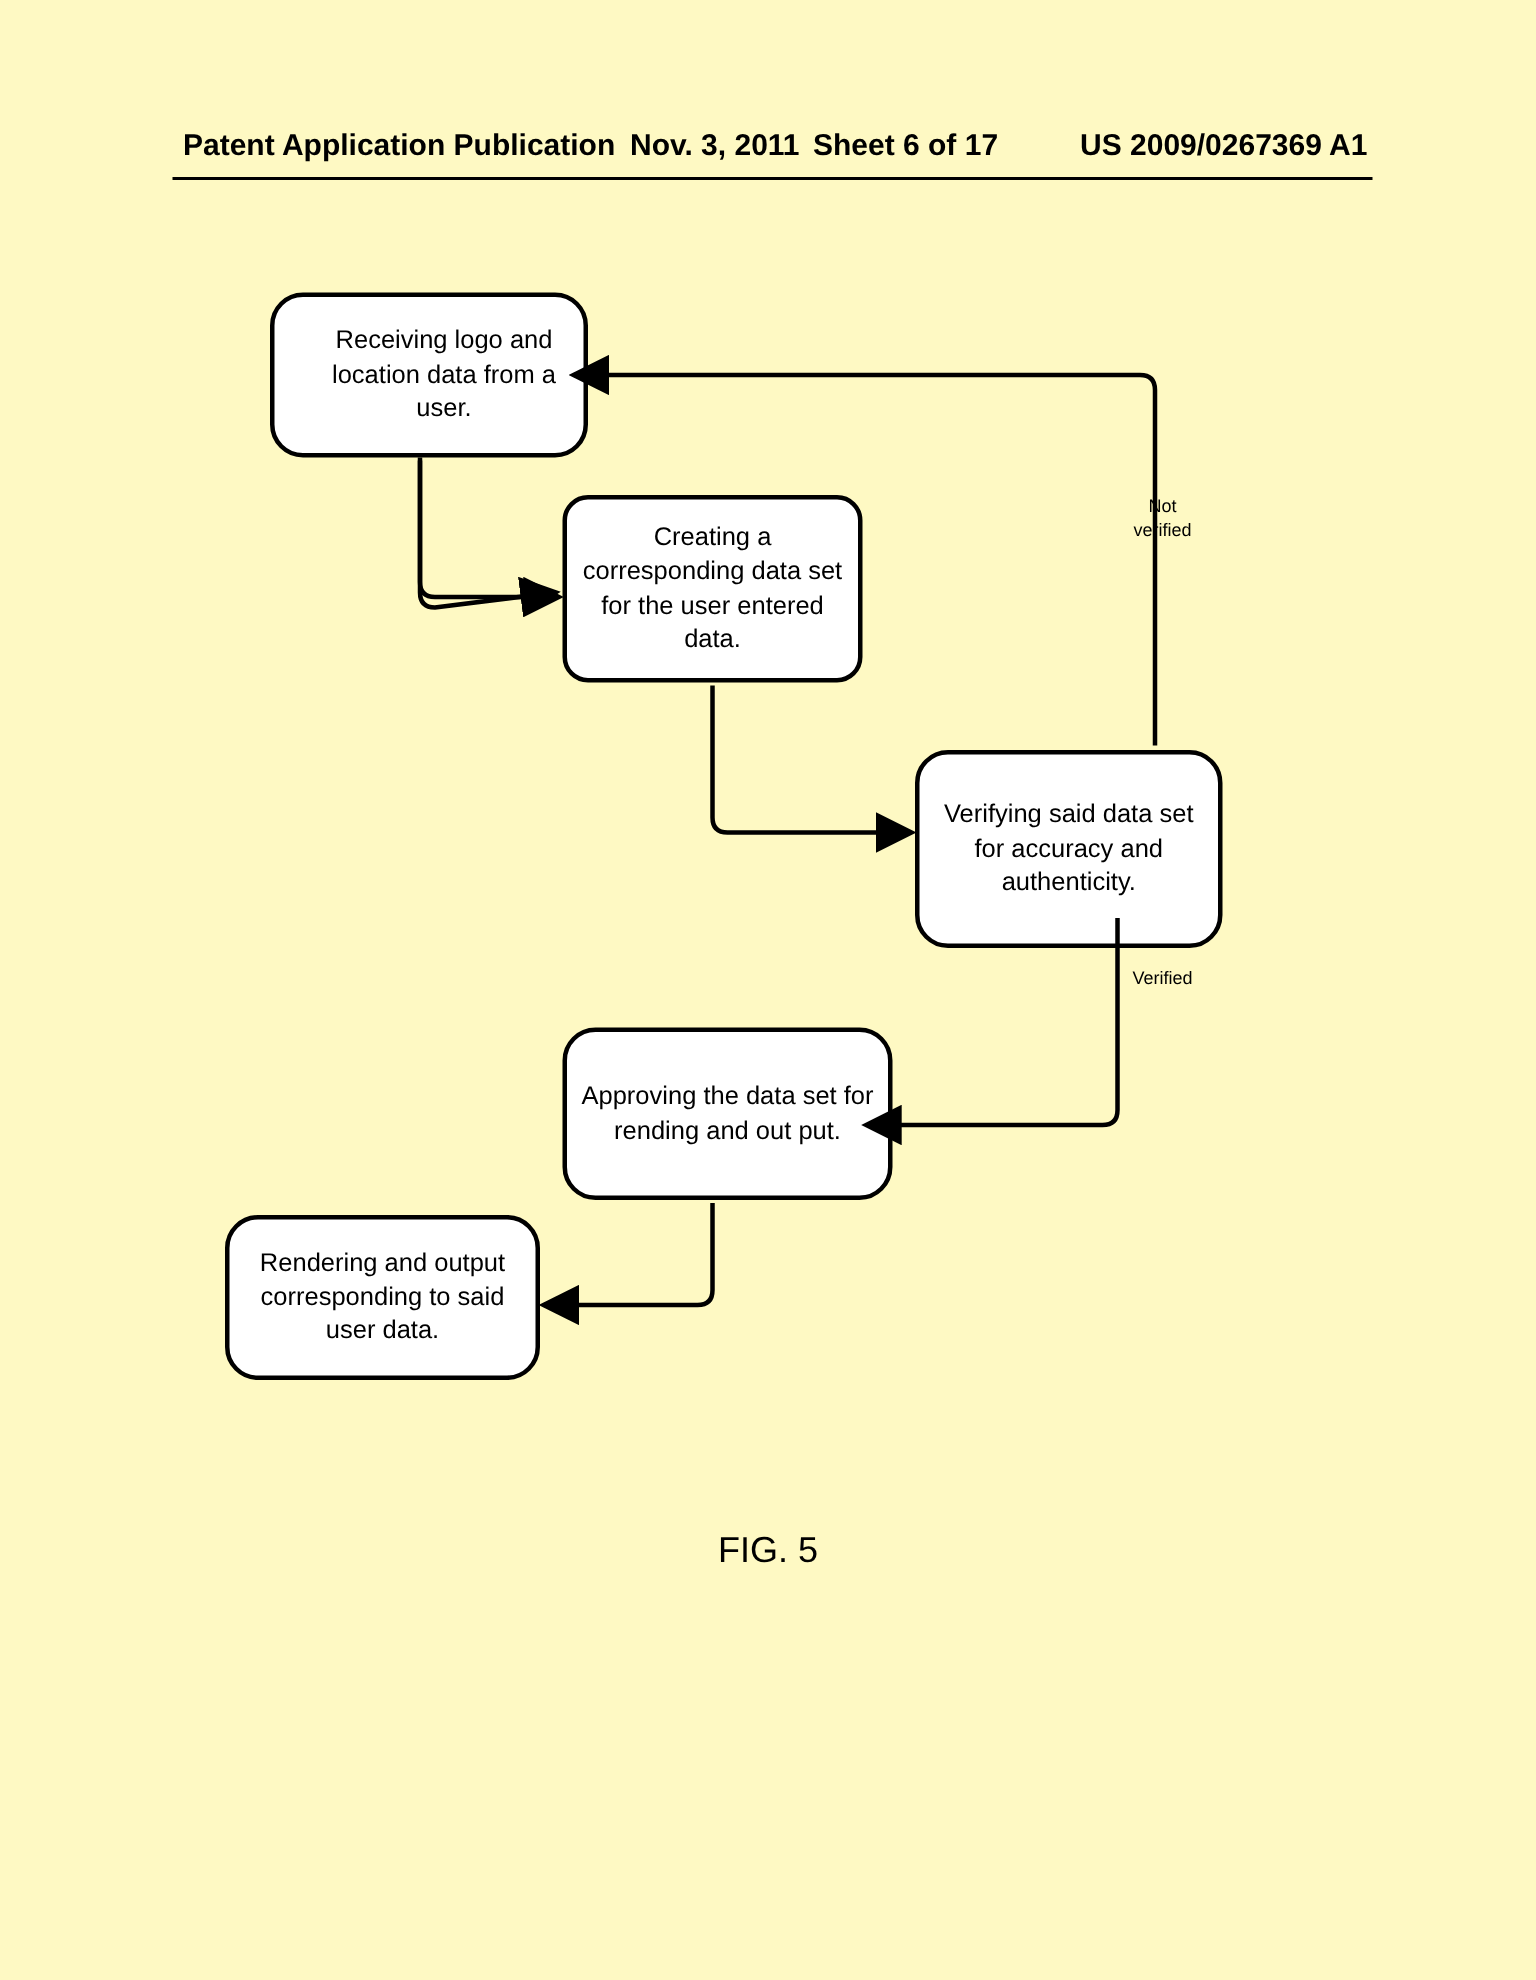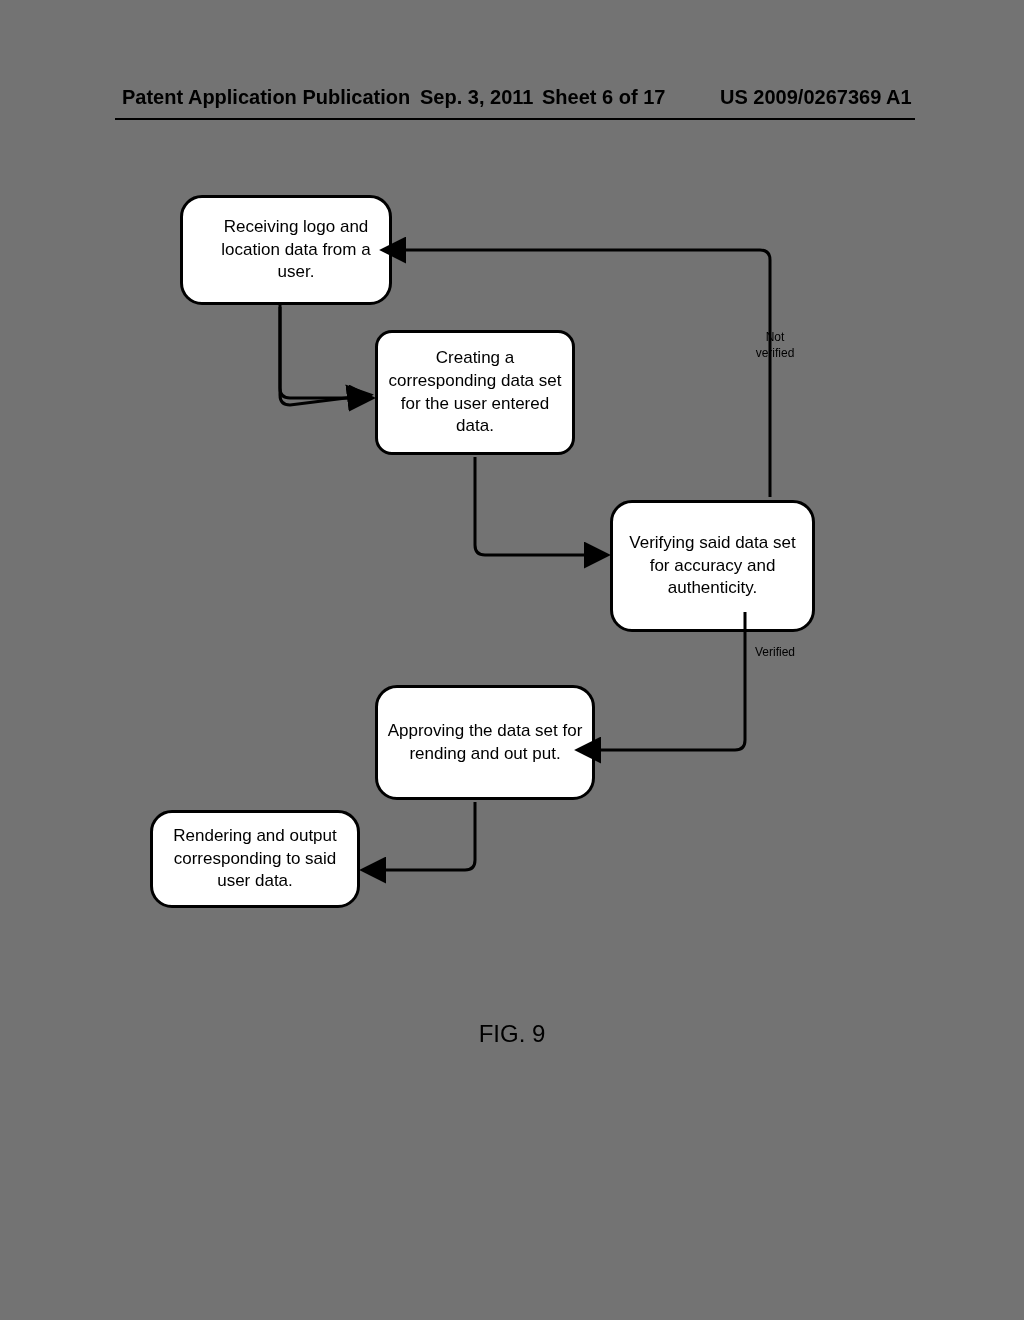--- a/index.html
+++ b/index.html
@@ -6,21 +6,21 @@
     margin: 0;
     padding: 0;
     background: #fff;
     font-family: Arial, Helvetica, sans-serif;
     color: #000;
   }
   .page {
     position: relative;
     width: 1024px;
     height: 1320px;
-    background: #737373;
+    background: #fef9c3;
   }
   .header {
     position: absolute;
     top: 86px;
     left: 0;
     width: 1024px;
     font-size: 20px;
     font-weight: bold;
   }
   .header-left {
@@ -82,21 +82,21 @@
     pointer-events: none;
   }
 </style>
 </head>
 <body>
 
 <div class="page">
 
   <div class="header">
     <span class="header-left">Patent Application Publication</span>
-    <span class="header-mid">Sep. 3, 2011</span>
+    <span class="header-mid">Nov. 3, 2011</span>
     <span class="header-midr">Sheet 6 of 17</span>
     <span class="header-right">US 2009/0267369 A1</span>
   </div>
   <div class="header-line"></div>
 
   <div class="box" style="left:180px; top:195px; width:212px; height:110px;padding-left:28px;">
     <span>Receiving logo and location data from a user.</span>
   </div>
 
   <div class="box" style="left:375px; top:330px; width:200px; height:125px;border-radius:17px;">
@@ -104,30 +104,30 @@
   </div>
 
   <div class="box" style="left:610px; top:500px; width:205px; height:132px;">
     <span>Verifying said data set for accuracy and authenticity.</span>
   </div>
 
   <div class="box" style="left:375px; top:685px; width:220px; height:115px;">
     <span>Approving the data set for rending and out put.</span>
   </div>
 
-  <div class="box" style="left:150px; top:810px; width:210px; height:98px;">
+  <div class="box" style="left:150px; top:810px; width:210px; height:110px;">
     <span>Rendering and output corresponding to said user data.</span>
   </div>
 
   <div class="label" style="left:730px; top:330px; width:90px; white-space:pre-line;">Not
 verified</div>
 
   <div class="label" style="left:755px; top:645px;">Verified</div>
 
-  <div class="fig-label" style="top:1020px;">FIG. 9</div>
+  <div class="fig-label" style="top:1020px;">FIG. 5</div>
 
   <svg class="connectors" viewBox="0 0 1024 1320">
     <defs>
       <marker id="arrow" viewBox="0 0 14 14" refX="12" refY="7" markerWidth="9" markerHeight="9" orient="auto-start-reverse">
         <path d="M0,0 L14,7 L0,14 z" fill="#000"></path>
       </marker>
     </defs>
 
     <path d="M 280 305 L 280 395 Q 280 405 290 405 L 370 395" fill="none" stroke="#000" stroke-width="3" marker-end="url(#arrow)"></path>
 

